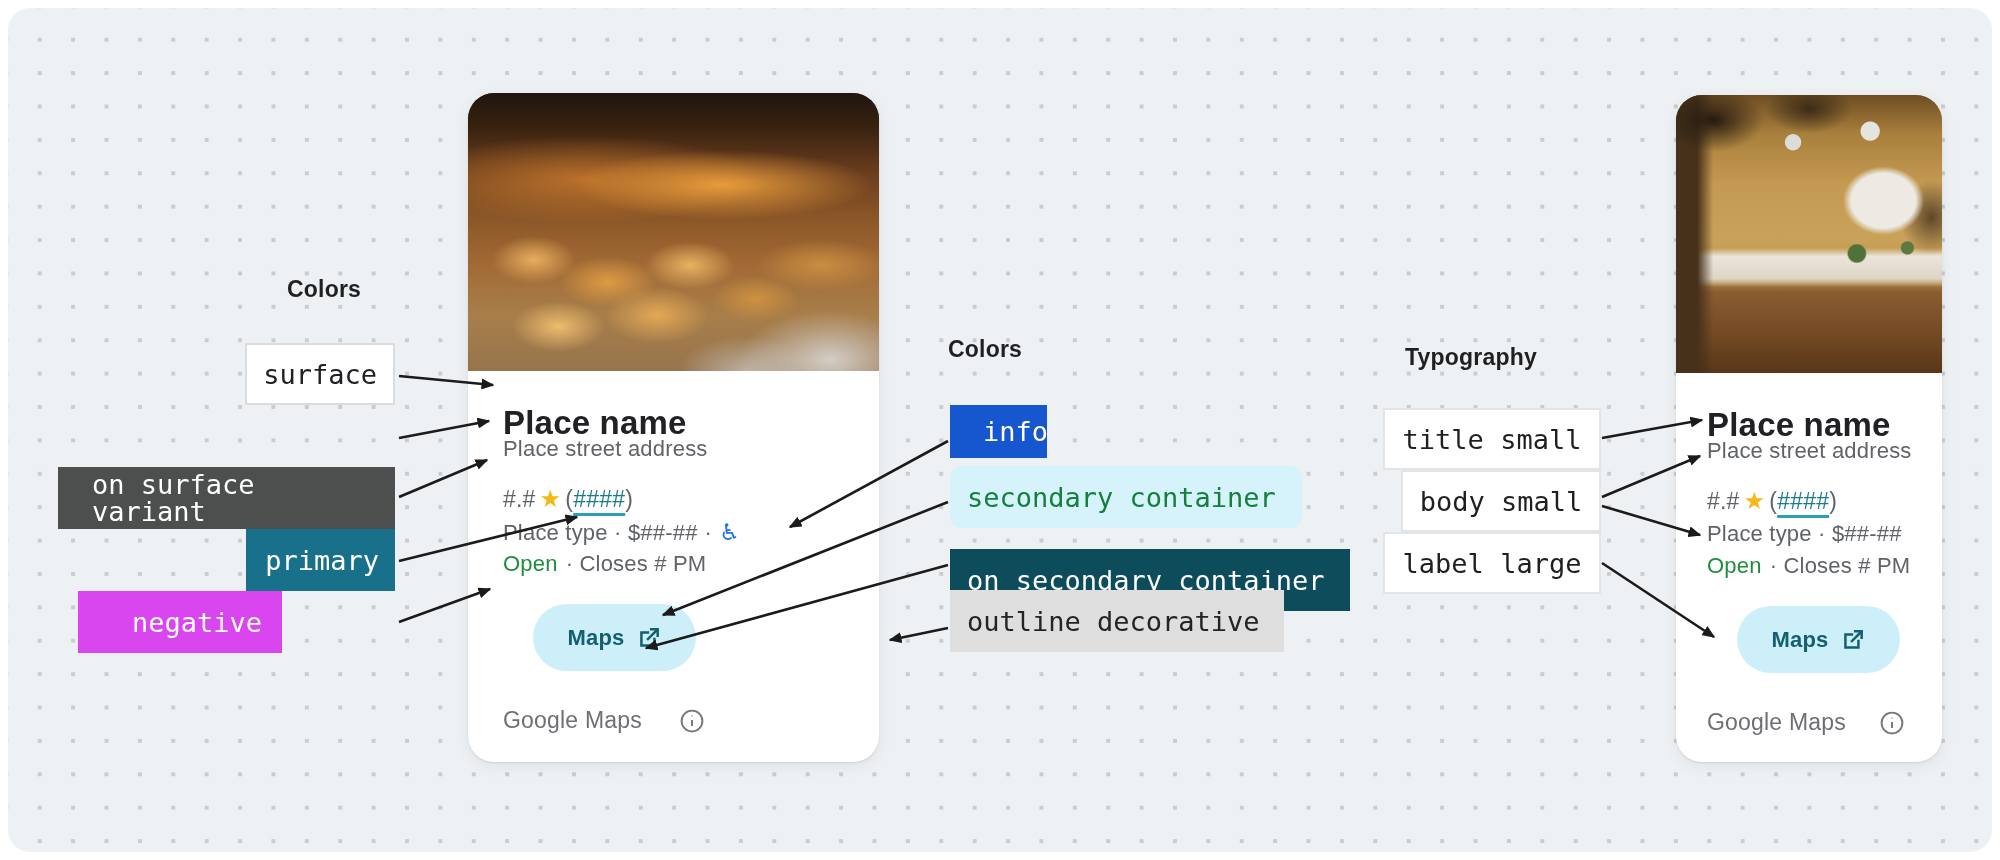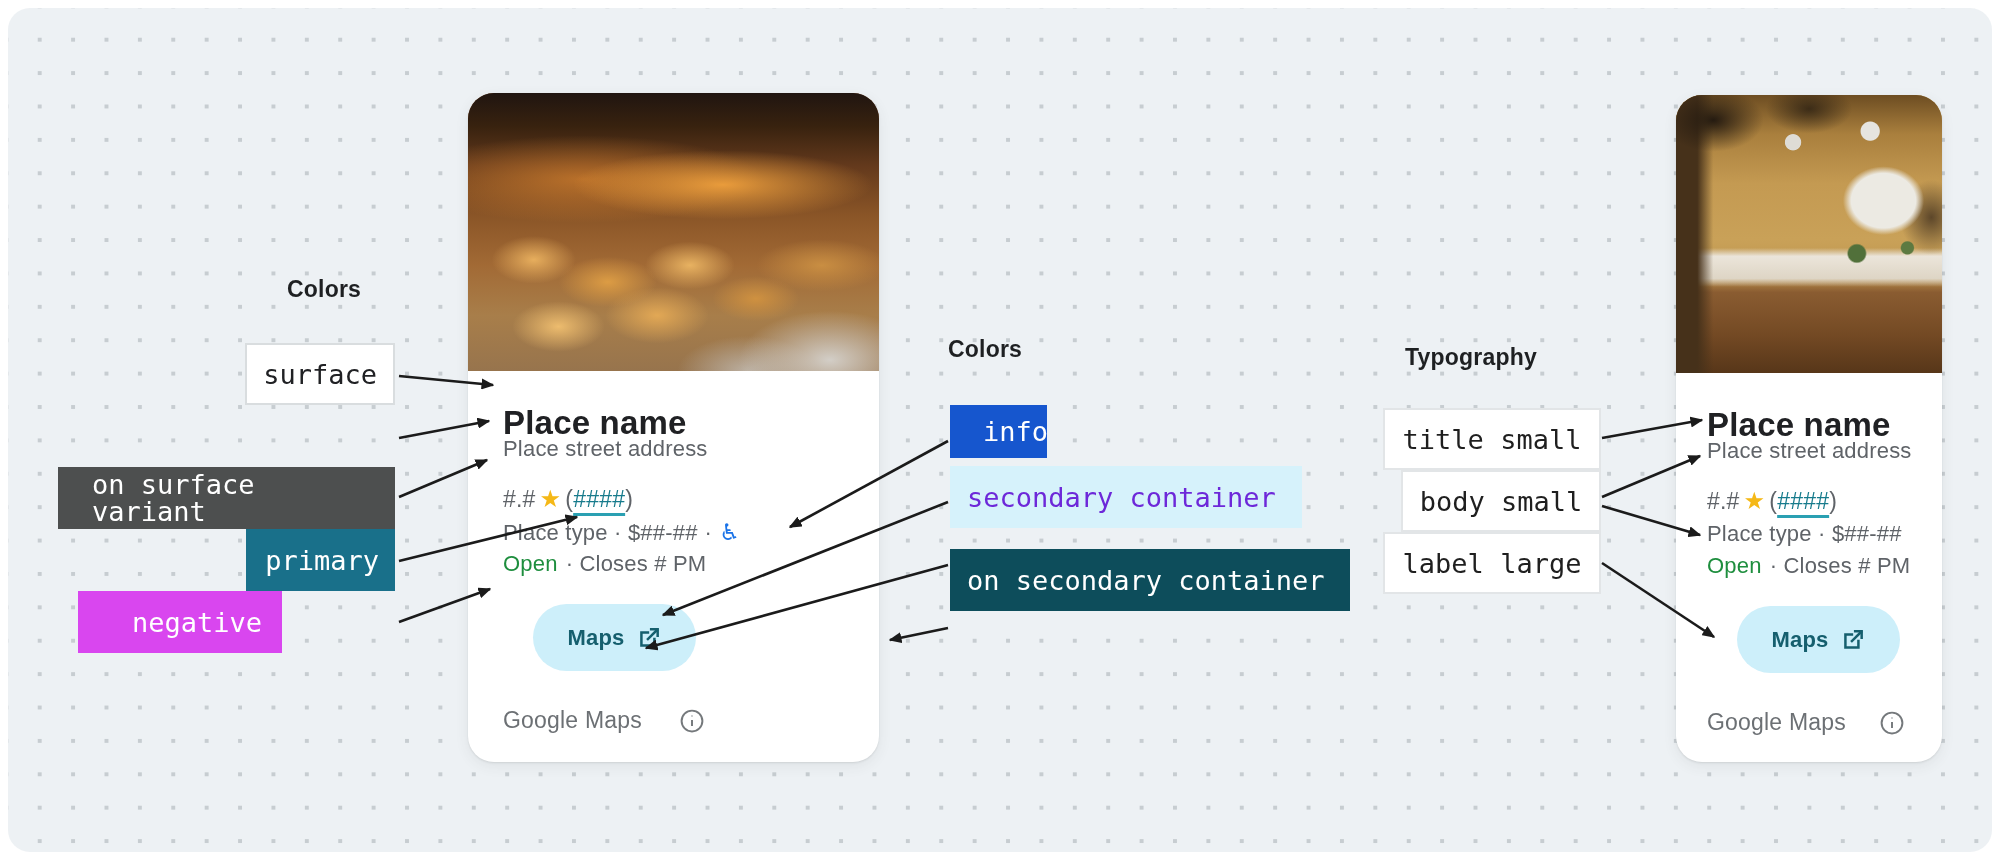--- a/index.html
+++ b/index.html
@@ -16,21 +16,21 @@
   .sw-right{justify-content:flex-end;padding-right:16px;}
   .sw-left{justify-content:flex-start;padding-left:17px;}
   .sw-center{justify-content:center;}
   .sw-surface{left:245px;top:343px;width:150px;height:62px;background:#FFFFFF;color:#202124;border:2px solid #D9DDDF;}
   .sw-onsurface{left:196px;top:405px;width:199px;height:62px;background:#262626;color:#FFFFFF;}
   .sw-onsurfacevariant{left:58px;top:467px;width:337px;height:62px;background:#4D4F4F;color:#FFFFFF;}
   .sw-primary{left:246px;top:529px;width:149px;height:62px;background:#19708A;color:#FFFFFF;}
   .sw-negative{left:78px;top:591px;width:204px;height:62px;background:#d946ef;color:#FFFFFF;}
   .sw-postive{left:252px;top:591px;width:143px;height:62px;background:#2B9348;color:#FFFFFF;}
   .sw-info{left:950px;top:405px;width:97px;height:53px;background:#1656CE;color:#FFFFFF;}
-  .sw-secondarycontainer{left:950px;top:466px;width:352px;height:62px;background:#D6F2FB;color:#6d28d9;}
+  .sw-secondarycontainer{left:950px;top:466px;width:352px;height:62px;background:#D6F2FB;color:#15803d;border-radius:11px;}
   .sw-onsecondarycontainer{left:950px;top:528px;width:400px;height:62px;background:#0D4D5B;color:#FFFFFF;margin-top:21px;}
   .sw-outlinedecorative{left:950px;top:590px;width:334px;height:62px;background:#DEDEDE;color:#242424;}
   .tbox{position:absolute;display:flex;align-items:center;justify-content:center;box-sizing:border-box;
         background:#FFFFFF;border:2px solid #E2E5E7;color:#1F1F1F;
         font-family:"DejaVu Sans Mono","Liberation Mono",monospace;font-size:27px;}
   .tbox-title{left:1383px;top:408px;width:218px;height:62px;}
   .tbox-body{left:1401px;top:470px;width:200px;height:62px;}
   .tbox-label{left:1383px;top:532px;width:218px;height:62px;}
   
   .card{position:absolute;background:#FFFFFF;border-radius:26px;overflow:hidden;
@@ -100,20 +100,21 @@
   <div class="heading" style="left:287px;top:276px">Colors</div>
   <div class="sw sw-right sw-surface">surface</div>
   <div class="sw sw-right sw-onsurfacevariant">on surface variant</div>
   <div class="sw sw-right sw-primary">primary</div>
   <div class="sw sw-center sw-negative">negative</div>
 
   <div class="heading" style="left:948px;top:336px">Colors</div>
   <div class="sw sw-center sw-info">info</div>
   <div class="sw sw-left sw-secondarycontainer">secondary container</div>
   <div class="sw sw-left sw-onsecondarycontainer">on secondary container</div>
+  <div class="sw sw-left sw-outlinedecorative">outline decorative</div>
 
   <div class="heading" style="left:1405px;top:344px">Typography</div>
   <div class="tbox tbox-title">title small</div>
   <div class="tbox tbox-body">body small</div>
   <div class="tbox tbox-label">label large</div>
 
   <div class="card card-mid">
     <div class="photo photo-bakery"></div>
     <div class="cbody">
       <div class="pname">Place name</div>

